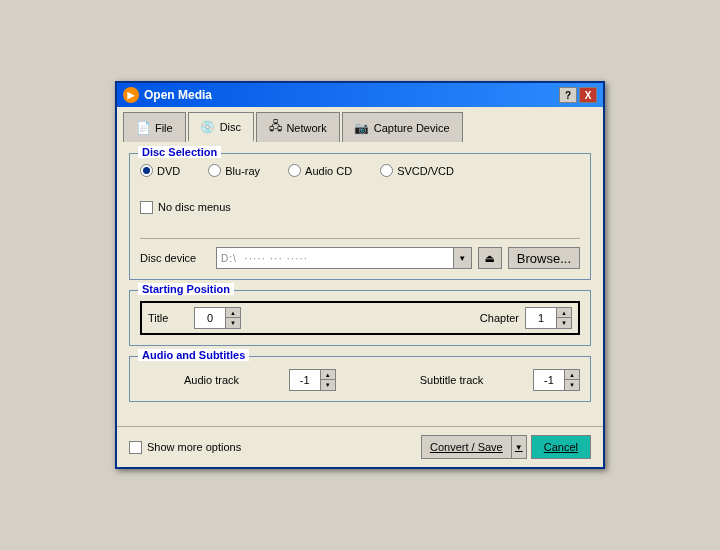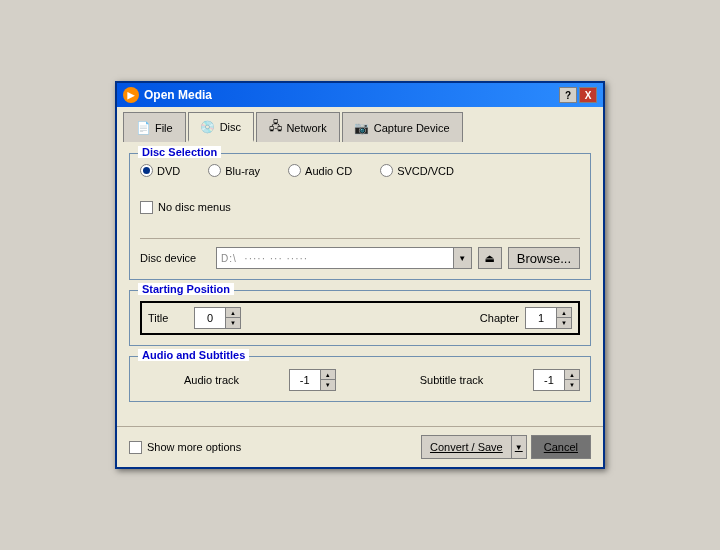--- a/index.html
+++ b/index.html
@@ -309,21 +309,21 @@
       border: 1px solid #808080;
       display: flex;
       align-items: center;
       justify-content: center;
       cursor: pointer;
       font-size: 8px;
     }
     .cancel-btn {
       height: 24px;
       padding: 2px 12px;
-      background: #737373;
+      background: #14b8a6;
       border: 1px solid #808080;
       cursor: pointer;
       font-size: 11px;
     }
     .device-text {
       color: #888;
       font-size: 10px;
       letter-spacing: 1px;
     }
     .chapter-right {

